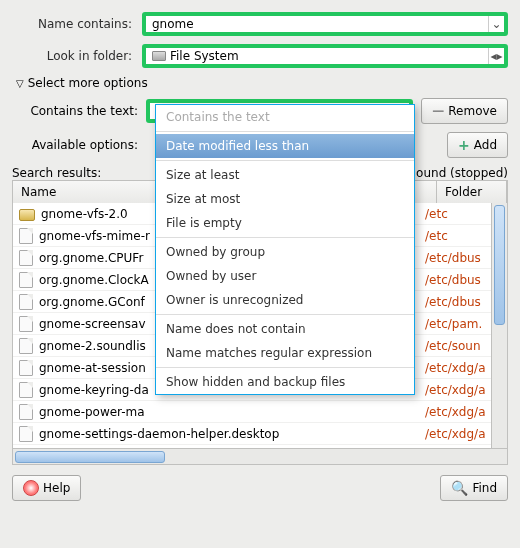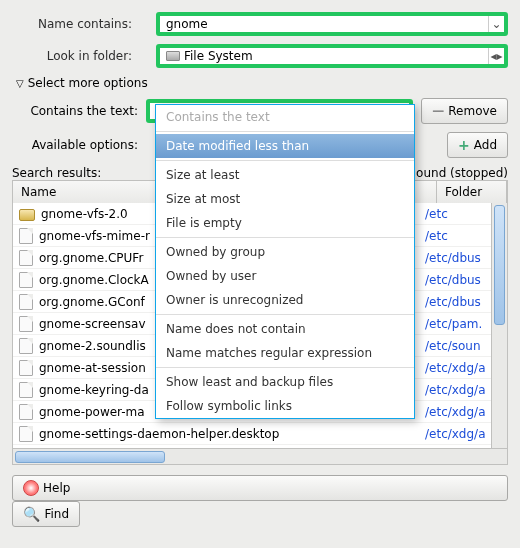--- a/index.html
+++ b/index.html
@@ -1,17 +1,17 @@
 <!DOCTYPE html>
 <html><head>
 <meta charset="utf-8">
 <style>
 * { box-sizing: border-box; margin: 0; padding: 0; font-family: "DejaVu Sans", Arial, sans-serif; font-size: 12px; }
 body { background: #ededeb; padding: 12px; width: 520px; height: 548px; position: relative; }
-.row { display: flex; align-items: center; margin-bottom: 8px; gap: 24px; }
+.row { display: flex; align-items: center; margin-bottom: 8px; gap: 10px; }
 .lbl { text-align: right; width: 120px; color: #2e2e2e; }
 input[type=text], .combo { flex: 1; background: #fff; border: 4px solid #22c55e; border-radius: 3px; height: 24px; padding: 0 6px; display: flex; align-items: center; }
 .combo { justify-content: space-between; position: relative; }
 .combo .drop { width: 16px; text-align: center; color: #555; border-left: 1px solid #ccc; height: 100%; display: flex; align-items: center; justify-content: center; margin-right: -6px; padding: 0 4px; }
 .disk-icon { width: 14px; height: 10px; background: linear-gradient(#ddd,#aaa); border: 1px solid #888; border-radius: 1px; margin-right: 4px; display: inline-block; }
 .expander { display: flex; align-items: center; gap: 4px; margin: 6px 0 8px 4px; cursor: pointer; }
 .expander .tri { font-size: 10px; }
 .subrow { display: flex; align-items: center; gap: 8px; margin-left: 14px; margin-bottom: 8px; }
 .sublbl { width: 112px; text-align: right; }
 .subrow input { flex: 1; }
@@ -21,27 +21,27 @@
 .col { padding: 4px 8px; border-right: 1px solid #c0c0be; }
 .col.name { flex: 1; }
 .col.folder { width: 70px; }
 .list-wrap { display: flex; border: 1px solid #c0c0be; border-top: none; background: #fff; height: 246px; }
 .list { flex: 1; overflow: hidden; }
 .row-item { display: flex; align-items: center; height: 22px; padding: 0 6px; border-bottom: 1px solid #f0f0ef; }
 .file-icon { width: 14px; height: 16px; border: 1px solid #aaa; border-radius: 1px; background: #fafafa; margin-right: 6px; position: relative; }
 .file-icon::after { content: ""; position: absolute; right: -1px; top: -1px; border: 3px solid transparent; border-top-color: #ededeb; border-right-color: #ededeb; }
 .folder-icon { width: 16px; height: 12px; background: linear-gradient(#f7e6b0,#d8b74f); border: 1px solid #b08f30; border-radius: 2px; margin-right: 6px; margin-top: 2px; }
 .cell-name { flex: 1; white-space: nowrap; overflow: hidden; }
-.cell-folder { width: 60px; white-space: nowrap; overflow: hidden; color: #1d4ed8; }
+.cell-folder { width: 60px; white-space: nowrap; overflow: hidden; color: #c2410c; }
 .vscroll { width: 16px; background: #e9e9e7; border-left: 1px solid #c0c0be; position: relative; }
 .vscroll .thumb { position: absolute; left: 2px; right: 2px; top: 2px; height: 120px; background: linear-gradient(#cfe3f8,#9fc3e8); border: 1px solid #7aa6d2; border-radius: 3px; }
 .hscroll { height: 16px; background: #e9e9e7; border: 1px solid #c0c0be; border-top: none; display: flex; align-items: center; padding: 0 2px; margin-bottom: 10px; }
 .hscroll .track { flex: 1; position: relative; height: 12px; }
 .hscroll .thumb { position: absolute; left: 0; top: 0; bottom: 0; width: 150px; background: linear-gradient(#cfe3f8,#9fc3e8); border: 1px solid #7aa6d2; border-radius: 3px; }
-.bottom-bar { display: flex; justify-content: space-between; flex-direction: column; }
+.bottom-bar { display: flex; justify-content: space-between; }
 .bottom-bar .right { display: flex; gap: 6px; }
 
 .popup { position: absolute; left: 155px; top: 104px; width: 260px; background: #fff; border: 1px solid #0ea5e9; box-shadow: 3px 3px 8px rgba(0,0,0,0.25); z-index: 50; }
 .popup .item { padding: 5px 10px; cursor: pointer; color: #333; }
 .popup .item.placeholder { color: #aaa; }
 .popup .item.selected { background: #7aa6d2; background: linear-gradient(#8fb8e0,#6b9cd0); color: #fff; }
 .popup .sep { height: 1px; background: #ddd; margin: 2px 0; }
 .icon-remove { color: #888; font-weight: bold; }
 .icon-add { color: #4a7; font-weight: bold; font-size: 14px; }
 .icon-help { width: 16px; height: 16px; border-radius: 50%; background: radial-gradient(#fff,#f77 60%); border: 1px solid #c44; position: relative; }
@@ -199,15 +199,14 @@
     <div class="item">Size at most</div>
     <div class="item">File is empty</div>
     <div class="sep"></div>
     <div class="item">Owned by group</div>
     <div class="item">Owned by user</div>
     <div class="item">Owner is unrecognized</div>
     <div class="sep"></div>
     <div class="item">Name does not contain</div>
     <div class="item">Name matches regular expression</div>
     <div class="sep"></div>
-    <div class="item">Show least and backup files</div>
-    <div class="item">Follow symbolic links</div>
+    <div class="item">Show hidden and backup files</div>
   </div>
 
 </body></html>

